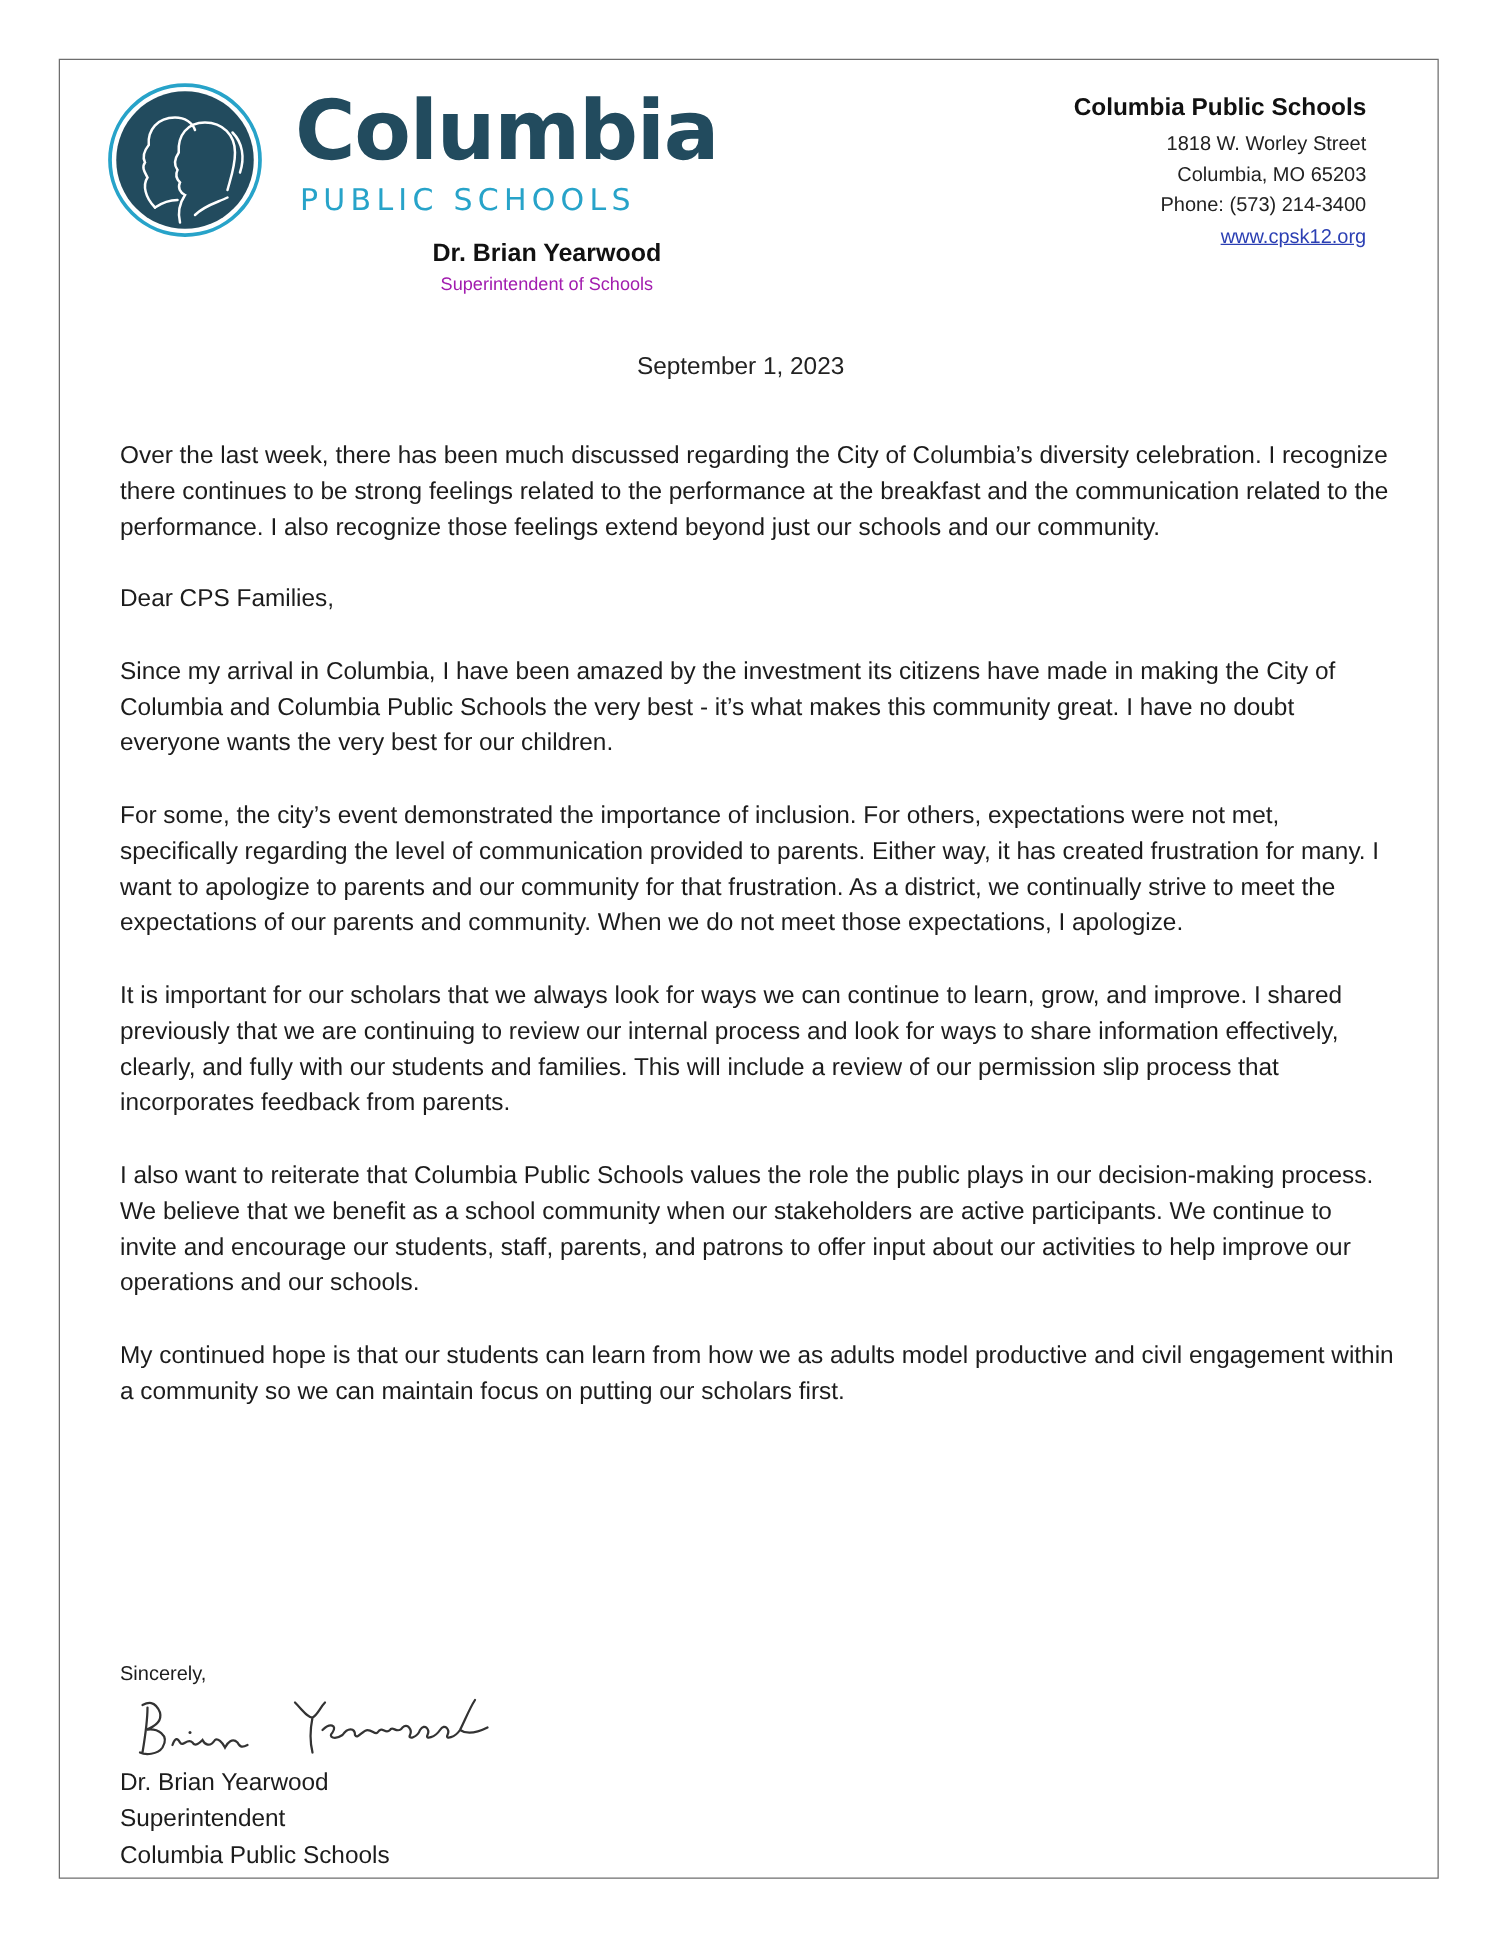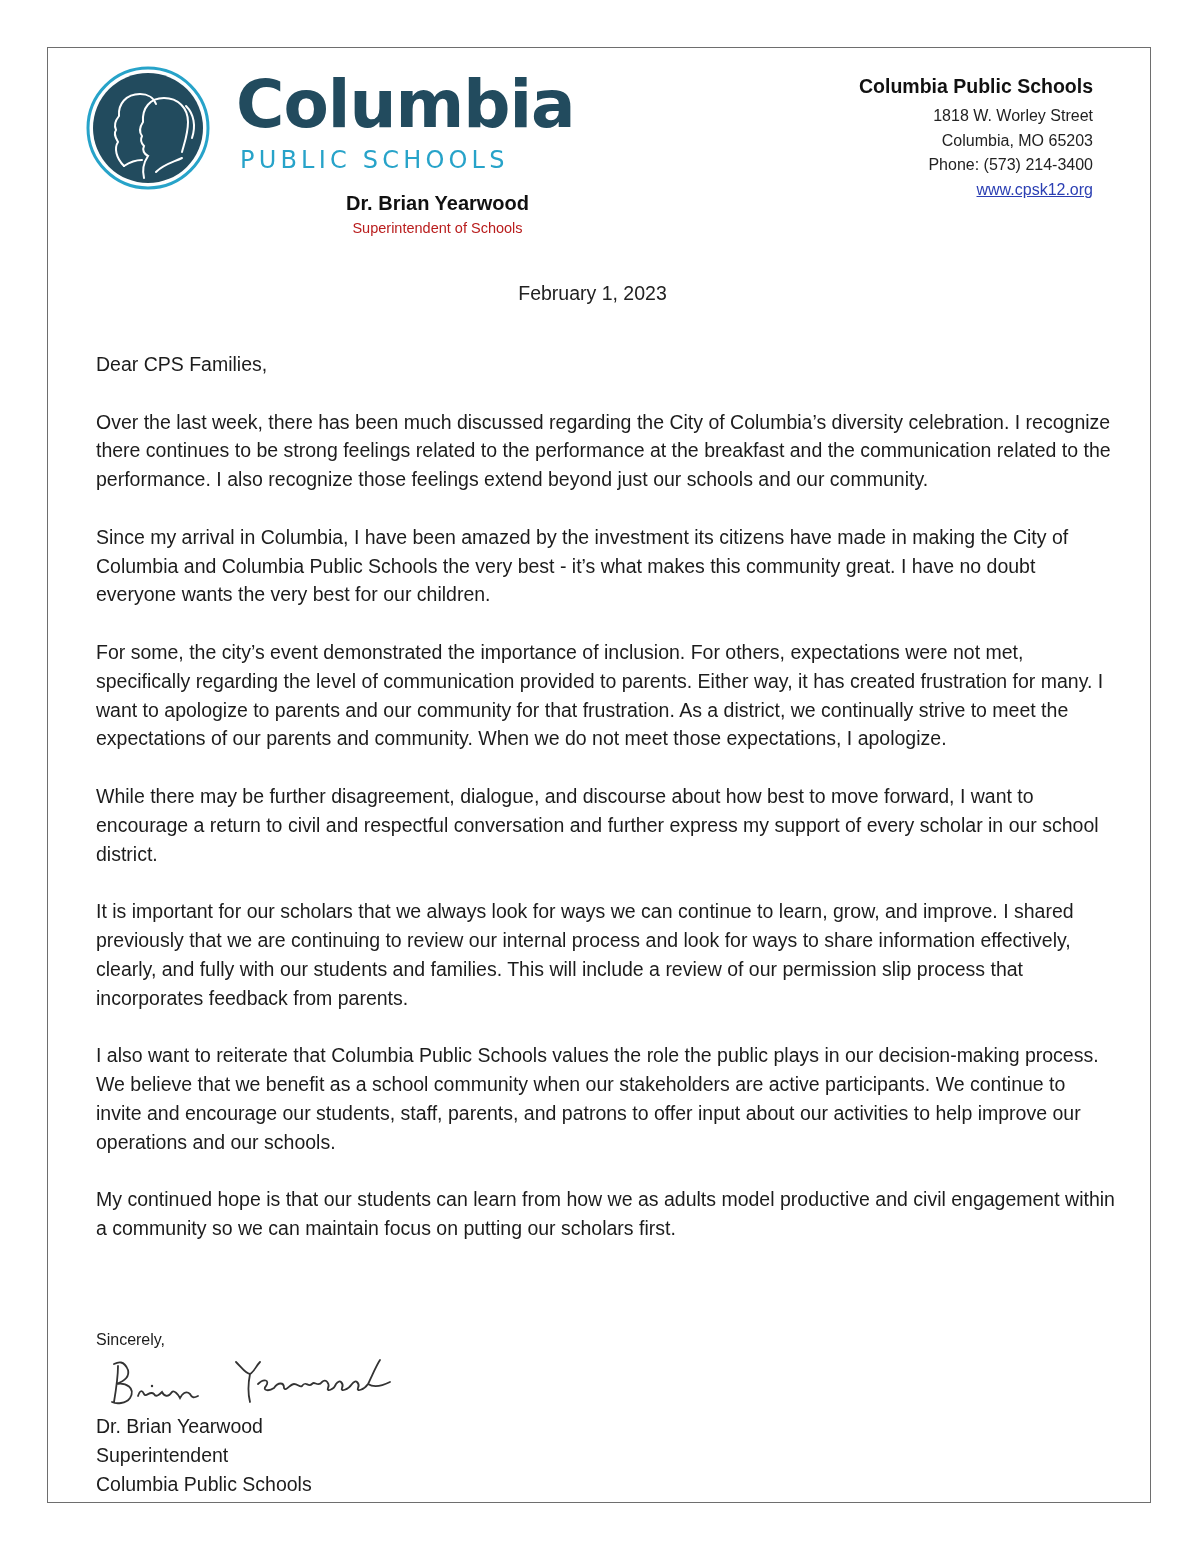--- a/index.html
+++ b/index.html
@@ -64,21 +64,21 @@
       font-size: 20px;
       color: #111;
     }
     .sender-title {
       position: absolute;
       left: 300px;
       width: 275px;
       top: 220px;
       text-align: center;
       font-size: 14.5px;
-      color: #b91c1c;
+      color: #a21caf;
     }
     .org-address {
       position: absolute;
       right: 107px;
       top: 73px;
       text-align: right;
       font-size: 16px;
       line-height: 24.5px;
       color: #222;
     }
@@ -168,28 +168,27 @@
 <div class="sender-title">Superintendent of Schools</div>
 
 <div class="org-address">
   <div class="org-name">Columbia Public Schools</div>
   <div>1818 W. Worley Street</div>
   <div>Columbia, MO  65203</div>
   <div>Phone: (573) 214-3400</div>
   <div><a>www.cpsk12.org</a></div>
 </div>
 
-<div class="letter-date">February 1, 2023</div>
+<div class="letter-date">September 1, 2023</div>
 
 <div class="letter-body">
+  <p>Over the last week, there has been much discussed regarding the City of Columbia’s diversity celebration. I recognize there continues to be strong feelings related to the performance at the breakfast and the communication related to the performance. I also recognize those feelings extend beyond just our schools and our community.</p>
   <p>Dear CPS Families,</p>
-  <p>Over the last week, there has been much discussed regarding the City of Columbia’s diversity celebration. I recognize there continues to be strong feelings related to the performance at the breakfast and the communication related to the performance. I also recognize those feelings extend beyond just our schools and our community.</p>
   <p>Since my arrival in Columbia, I have been amazed by the investment its citizens have made in making the City of Columbia and Columbia Public Schools the very best - it’s what makes this community great. I have no doubt everyone wants the very best for our children.</p>
   <p>For some, the city’s event demonstrated the importance of inclusion. For others, expectations were not met, specifically regarding the level of communication provided to parents. Either way, it has created frustration for many.  I want to apologize to parents and our community for that frustration.  As a district, we continually strive to meet the expectations of our parents and community.  When we do not meet those expectations, I apologize.</p>
-  <p>While there may be further disagreement, dialogue, and discourse about how best to move forward, I want to encourage a return to civil and respectful conversation and further express my support of every scholar in our school district.</p>
   <p>It is important for our scholars that we always look for ways we can continue to learn, grow, and improve. I shared previously that we are continuing to review our internal process and look for ways to share information effectively, clearly, and fully with our students and families. This will include a review of our permission slip process that incorporates feedback from parents.</p>
   <p>I also want to reiterate that Columbia Public Schools values the role the public plays in our decision-making process. We believe that we benefit as a school community when our stakeholders are active participants. We continue to invite and encourage our students, staff, parents, and patrons to offer input about our activities to help improve our operations and our schools.</p>
   <p>My continued hope is that our students can learn from how we as adults model productive and civil engagement within a community so we can maintain focus on putting our scholars first.</p>
 </div>
 
 <div class="closing">Sincerely,</div>
 
 <div class="signature">
   <svg width="310" height="56" viewBox="0 0 310 56">
 

